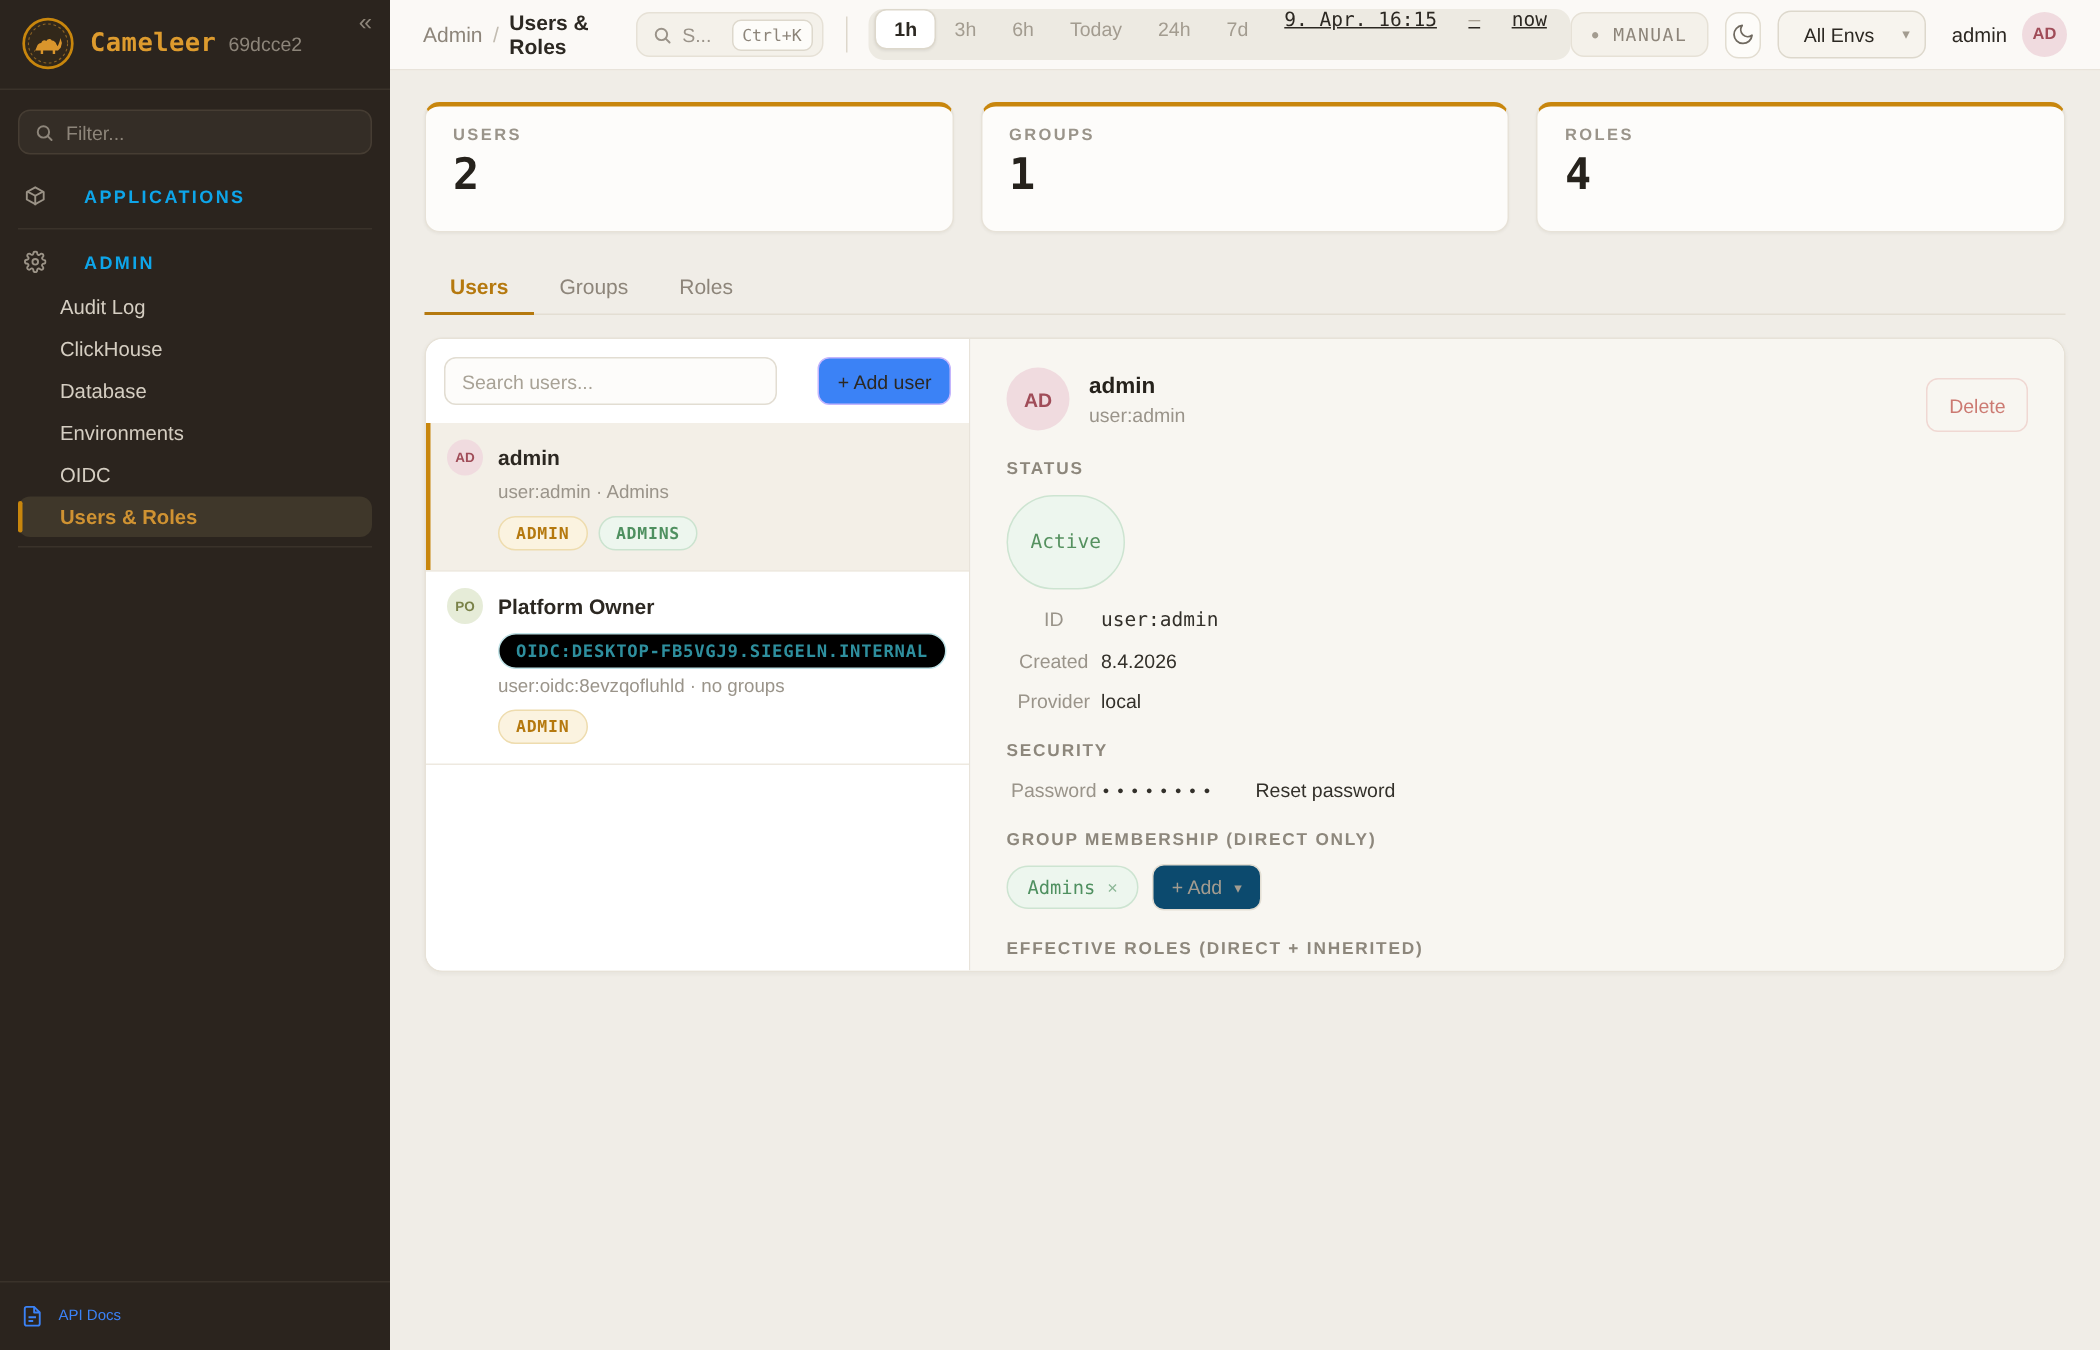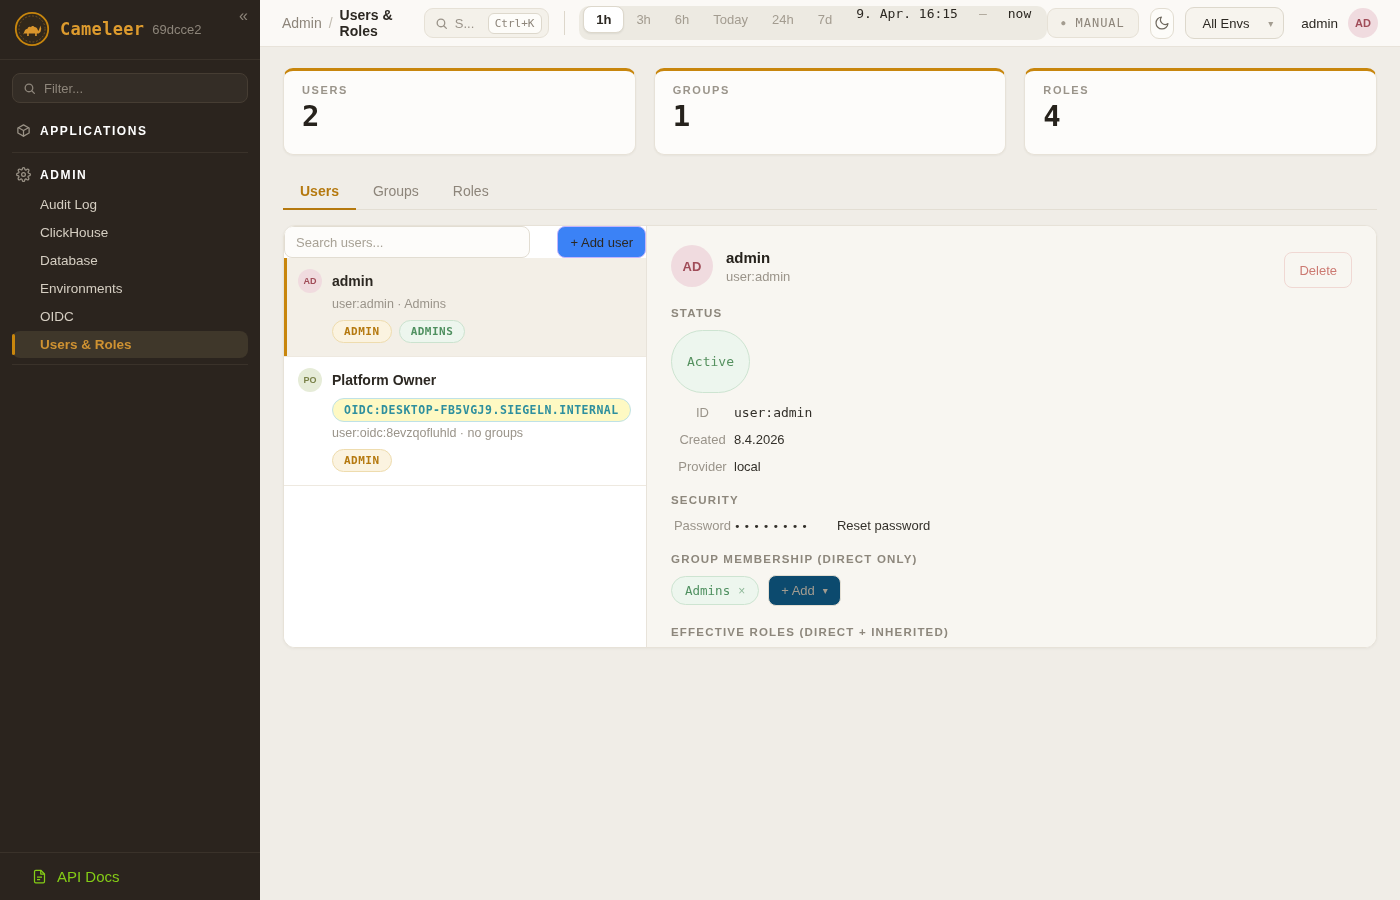--- a/index.html
+++ b/index.html
@@ -13,42 +13,42 @@
   .logo-badge { width:36px; height:36px; flex-shrink:0; }
   .logo-name { font-family:"DejaVu Sans Mono", monospace; font-weight:bold; font-size:17px; color:#dd9b2e; margin-left:10px; letter-spacing:.3px; }
   .logo-version { font-size:13px; color:#8d857a; margin-left:8px; }
   .collapse-btn { position:absolute; right:12px; top:8px; color:#8d857a; font-size:16px; cursor:pointer; line-height:1; }
   .filter-wrap { margin:13px 12px 4px; }
   .filter-box { display:flex; align-items:center; gap:8px; background:#342d26; border:1px solid #463d33; border-radius:8px; height:30px; padding:0 10px; }
   .filter-box svg { flex-shrink:0; }
   .filter-input { background:transparent; border:none; outline:none; color:#cfc8bc; font-size:13px; width:100%; font-family:"Liberation Sans", sans-serif; }
   .filter-input::placeholder { color:#8d857a; }
   .nav { padding:8px 12px 0; }
-  .section-head { display:flex; align-items:center; gap:9px; padding:8px 4px; color:#ffffff; font-size:12px; font-weight:bold; letter-spacing:1.6px; cursor:pointer; }
+  .section-head { display:flex; align-items:center; gap:25px; padding:8px 4px; color:#0ea5e9; font-size:12px; font-weight:bold; letter-spacing:1.6px; cursor:pointer; }
   .section-head .ico { color:#9b9387; display:flex; }
   .nav-divider { border-top:1px solid #3a322a; margin:6px 0; }
   .nav-item { padding:6px 8px 6px 28px; font-size:13.5px; color:#d5cec2; border-radius:8px; margin:1px 0; cursor:pointer; position:relative; }
   .nav-item.active { background:#3f372a; color:#cf9232; font-weight:bold; }
   .nav-item.active::before { content:""; position:absolute; left:0; top:3px; bottom:3px; width:3px; border-radius:3px; background:#c8860d; }
-  .sidebar-footer { margin-top:auto; border-top:1px solid #3a322a; padding:15px 32px; display:flex; align-items:center; gap:10px; color:#84cc16; font-size:15px; cursor:pointer; }
+  .sidebar-footer { margin-top:auto; border-top:1px solid #3a322a; padding:15px 14px; display:flex; align-items:center; gap:10px; color:#3b82f6; font-size:10px; cursor:pointer; }
 
   
   .topbar { position:absolute; left:260px; top:0; width:1140px; height:47px; background:#fbf9f6; border-bottom:1px solid #e8e3da; display:flex; align-items:center; padding:0 22px; }
   .crumb-parent { font-size:14px; color:#8d857a; cursor:pointer; }
   .crumb-sep { font-size:14px; color:#c2bcb1; margin:0 7px; }
   .crumb-current { font-size:14px; color:#2c2822; font-weight:bold; }
   .global-search { display:flex; align-items:center; gap:7px; background:#f4f1ea; border:1px solid #e6e1d6; border-radius:9px; height:30px; padding:0 6px 0 10px; margin-left:17px; cursor:text; }
   .global-search input { width:26px; background:transparent; border:none; outline:none; font-size:13px; color:#2c2822; font-family:"Liberation Sans", sans-serif; }
   .global-search input::placeholder { color:#9a9389; }
   .kbd { font-family:"DejaVu Sans Mono", monospace; font-size:11px; color:#8d857a; background:#fdfcf9; border:1px solid #ddd8cc; border-radius:6px; padding:3px 6px; }
   .vdiv { width:1px; height:24px; background:#ddd7cb; margin:0 15px; }
   .time-ctl { display:flex; align-items:flex-start; background:#edeae2; border-radius:10px; height:34px; padding:0 4px; }
   .seg { padding:6px 12px; font-size:13px; color:#a39c90; border-radius:8px; cursor:pointer; white-space:nowrap; }
   .seg.active { background:#ffffff; color:#2c2822; font-weight:bold; border:1px solid #ddd8cc; box-shadow:0 1px 2px rgba(0,0,0,.07); padding:5px 12px; }
-  .time-range { display:flex; align-items:center; gap:21px; padding:0 12px; font-family:"DejaVu Sans Mono", monospace; font-size:13px; color:#2c2822; cursor:pointer; white-space:nowrap; }
+  .time-range { display:flex; align-items:center; gap:21px; padding:0 12px; font-family:"DejaVu Sans Mono", monospace; font-size:13px; color:#2c2822; cursor:pointer; white-space:nowrap;text-decoration:underline; }
   .time-sep { color:#aaa295; }
   .tb-spacer { flex:1; }
   .mode-badge { display:flex; align-items:center; gap:9px; background:#f4f1ea; border:1px solid #e6e1d6; border-radius:9px; height:30px; padding:0 13px; font-family:"DejaVu Sans Mono", monospace; font-size:12px; letter-spacing:1px; color:#8d857a; cursor:pointer; }
   .mode-badge .dot { font-size:7px; line-height:1; color:#a39c90; }
   .icon-btn { width:34px; height:31px; border:1px solid #e2ddd1; border-radius:9px; background:#fdfcf9; display:flex; align-items:center; justify-content:center; color:#6f695f; margin-left:11px; cursor:pointer; }
   .env-select { margin-left:11px; display:flex; align-items:center; justify-content:space-between; width:128px; height:32px; background:#f7f4ee; border:1px solid #ddd8cc; border-radius:9px; padding:0 10px 0 16px; font-size:13px; color:#2c2822; cursor:pointer; }
   .caret { color:#a39c90; font-size:10px; }
   .tb-user { margin-left:17px; font-size:13.5px; color:#2c2822; }
   .avatar { border-radius:50%; background:#f0dbdf; color:#a04c58; font-weight:bold; display:flex; align-items:center; justify-content:center; flex-shrink:0; }
   .avatar.sm { width:30px; height:30px; font-size:11px; margin-left:10px; cursor:pointer; }
@@ -60,38 +60,38 @@
   .stat-label { font-size:11px; font-weight:bold; letter-spacing:1.6px; color:#9a948a; }
   .stat-value { font-family:"DejaVu Sans Mono", monospace; font-weight:bold; font-size:29px; color:#26221c; margin-top:3px; }
   .tabs { display:flex; margin-top:20px; border-bottom:1px solid #e3ded3; }
   .tab { padding:8px 17px 9px; font-size:14px; color:#8d857a; cursor:pointer; }
   .tab.active { color:#b5790f; font-weight:bold; border-bottom:2px solid #b5790f; margin-bottom:-1px; }
 
   .panel { margin-top:15px; height:423px; background:#ffffff; border:1px solid #e7e2d8; border-radius:12px; box-shadow:0 1px 3px rgba(60,50,30,.05); display:flex; overflow:hidden; }
 
   
   .list-col { width:363px; flex-shrink:0; border-right:1px solid #e8e3da; background:#ffffff; display:flex; flex-direction:column; }
-  .list-toolbar { display:flex; gap:27px; }
+  .list-toolbar { display:flex; gap:27px; padding:12px; }
   .list-search { flex:1; height:32px; border:1px solid #e2ddd2; border-radius:8px; background:#fdfcfa; padding:0 11px; font-size:13px; color:#2c2822; outline:none; font-family:"Liberation Sans", sans-serif; }
   .list-search::placeholder { color:#a8a296; }
   .add-user-btn { height:32px; padding:0 12px; border:1px solid #c4b5fd; border-radius:8px; background:#3b82f6; font-size:13px; color:#2c2822; cursor:pointer; white-space:nowrap; font-family:"Liberation Sans", sans-serif; }
   .user-item { padding:11px 14px 13px; border-bottom:1px solid #eee9e0; position:relative; cursor:pointer; }
   .user-item.selected { background:#f3efe7; }
   .user-item.selected::before { content:""; position:absolute; left:0; top:0; bottom:0; width:3px; background:#c8860d; }
   .ui-head { display:flex; align-items:center; gap:10px; }
   .avatar.xs { width:24px; height:24px; font-size:9px; }
   .avatar.olive { background:#e6ecd8; color:#7a8249; }
   .ui-name { font-size:14px; font-weight:bold; color:#2c2822; }
   .ui-meta { margin:4px 0 0 34px; font-size:12.5px; color:#9a948a; }
   .ui-badges { margin:9px 0 0 34px; display:flex; gap:7px; }
   .oidc-row { margin:6px 0 0 34px; }
   .badge { display:inline-block; font-family:"DejaVu Sans Mono", monospace; font-size:11px; font-weight:bold; letter-spacing:.5px; border-radius:999px; padding:4px 11px; }
   .badge.amber { color:#b5790f; background:#fbf3e0; border:1px solid #eedcae; }
   .badge.green { color:#4f9060; background:#edf6ee; border:1px solid #cbe3cf; }
-  .badge.teal  { color:#2e8f9e; background:#fef9c3; border:1px solid #bfe2e6; font-size:11.5px; }
+  .badge.teal  { color:#2e8f9e; background:#000000; border:1px solid #bfe2e6; font-size:11.5px; }
 
   
   .detail-col { flex:1; background:#f8f6f1; padding:19px 24px; position:relative; }
   .detail-head { display:flex; align-items:center; gap:13px; }
   .avatar.lg { width:42px; height:42px; font-size:13px; }
   .d-name { font-size:15px; font-weight:bold; color:#26221c; }
   .d-sub { font-size:13px; color:#9a948a; margin-top:3px; }
   .delete-btn { position:absolute; right:24px; top:26px; height:36px; padding:0 14px; border:1px solid #f0d8d3; border-radius:8px; background:transparent; color:#cc7a72; font-size:13px; cursor:pointer; font-family:"Liberation Sans", sans-serif; }
   .sec-head { margin-top:20px; font-size:11.5px; font-weight:bold; letter-spacing:1.2px; color:#8d877c; }
   .status-badge { display:inline-block; margin-top:11px; font-family:"DejaVu Sans Mono", monospace; font-size:13px; color:#55915f; background:#edf6ee; border:1px solid #cde4d1; border-radius:999px; padding:23px 15px; }

